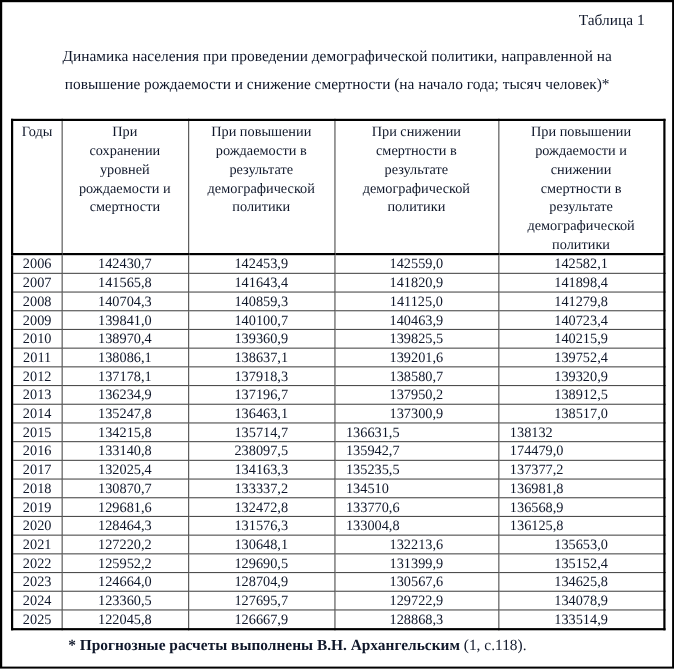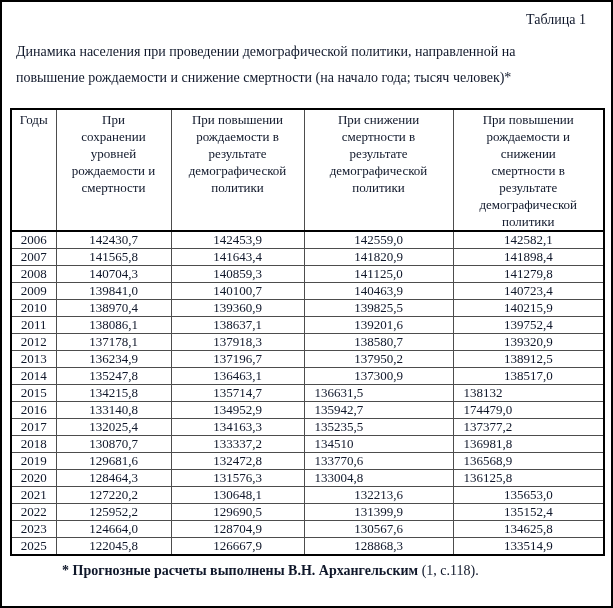--- a/index.html
+++ b/index.html
@@ -13,20 +13,21 @@
     color: #0f172a;
     overflow: hidden;
   }
   .title {
     text-align: right;
     padding: 9px 25px 0 0;
     font-size: 14px;
     line-height: 17px;
   }
   .caption {
+    text-align: center;
     font-size: 14px;
     line-height: 26px;
     margin-top: 11px;
     padding: 0 14px;
   }
   table.data-table {
     border-collapse: collapse;
     table-layout: fixed;
     width: 593px;
     margin: 17px 0 0 8px;
@@ -185,21 +186,21 @@
         <tr>
           <td>2015</td>
           <td>134215,8</td>
           <td>135714,7</td>
           <td class="left">136631,5</td>
           <td class="left">138132</td>
         </tr>
         <tr>
           <td>2016</td>
           <td>133140,8</td>
-          <td>134952,9</td>
+          <td>238097,5</td>
           <td class="left">135942,7</td>
           <td class="left">174479,0</td>
         </tr>
         <tr>
           <td>2017</td>
           <td>132025,4</td>
           <td>134163,3</td>
           <td class="left">135235,5</td>
           <td class="left">137377,2</td>
         </tr>
@@ -239,20 +240,27 @@
           <td>135152,4</td>
         </tr>
         <tr>
           <td>2023</td>
           <td>124664,0</td>
           <td>128704,9</td>
           <td>130567,6</td>
           <td>134625,8</td>
         </tr>
         <tr>
+          <td>2024</td>
+          <td>123360,5</td>
+          <td>127695,7</td>
+          <td>129722,9</td>
+          <td>134078,9</td>
+        </tr>
+        <tr>
           <td>2025</td>
           <td>122045,8</td>
           <td>126667,9</td>
           <td>128868,3</td>
           <td>133514,9</td>
         </tr>
       </tbody>
   </table>
 
   <div class="footnote">

